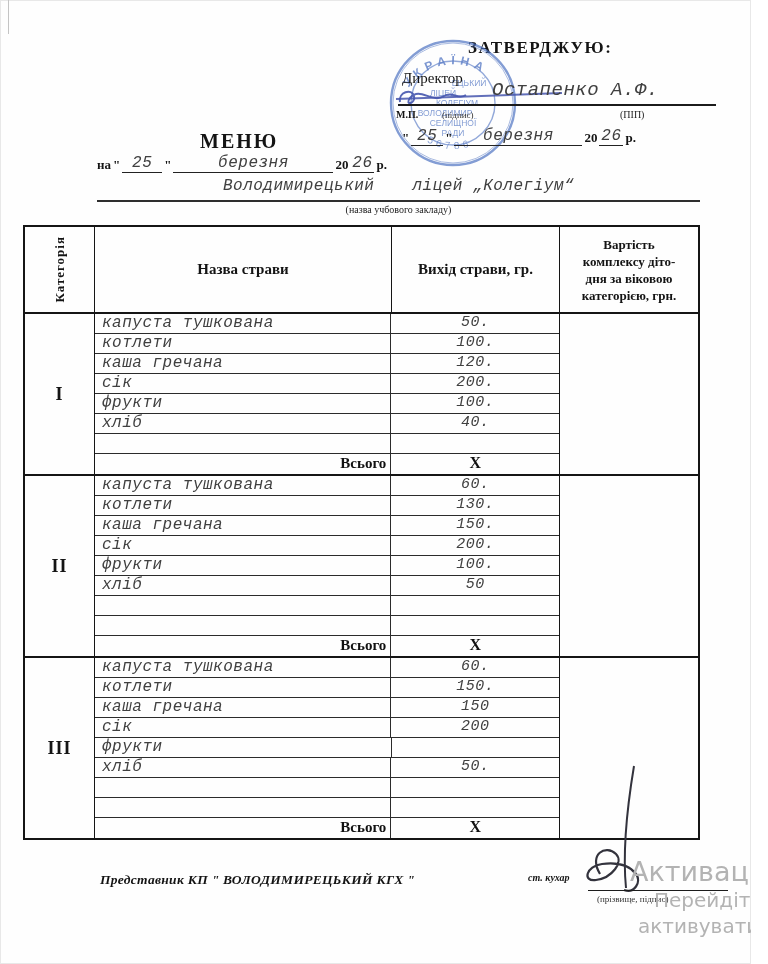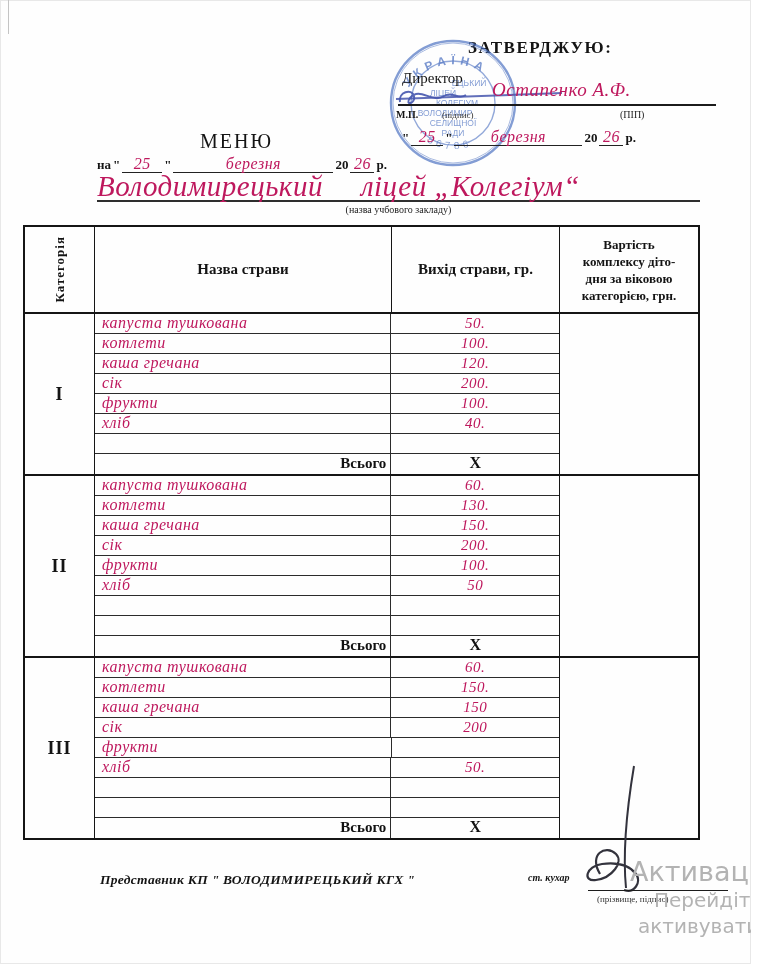--- a/index.html
+++ b/index.html
@@ -3,41 +3,41 @@
 <meta charset="utf-8">
 <style>
   html,body{margin:0;padding:0;background:#ffffff;}
   .page{
     position:relative;width:751px;height:964px;background:#fefefe;
     overflow:hidden;font-family:"Liberation Serif", serif;color:#141414;
     box-shadow:inset 0 0 0 1px #e8e8e8;
   }
   .abs{position:absolute;}
   .printed{font-family:"Liberation Serif", serif;}
-  .hand{font-family:Liberation Serif, serif;font-style:italic;color:#be185d;letter-spacing:.5px;}
+  .hand{font-family:Liberation Mono, monospace;font-style:italic;color:#404040;letter-spacing:.5px;}
   .scan-edge{position:absolute;left:8px;top:0;width:1px;height:34px;background:#c4c4c4;}
 
   
   .approve-title{left:468px;top:38px;font-weight:bold;font-size:17px;letter-spacing:1.5px;}
   .stamp{left:383px;top:28px;opacity:.85;}
   .director{left:402px;top:70px;font-weight:normal;font-size:15px;}
   .sig-top-svg{left:394px;top:84px;}
   .sig-name{left:492px;top:79px;font-size:19px;}
   .sig-line-top{left:398px;top:104px;width:318px;height:0;border-bottom:2px solid #1b1b1b;}
   .mp{left:396px;top:109px;font-size:10px;font-weight:bold;}
   .cap-pidpys{left:442px;top:110px;font-size:9px;color:#333;}
   .cap-pib{left:620px;top:109px;font-size:10px;color:#222;}
   .date-row{display:flex;align-items:flex-end;gap:2px;font-size:13px;font-weight:bold;}
   .approve-date{left:402px;top:128px;}
   .date-row .hw{font-size:16px;font-weight:normal;border-bottom:1.5px solid #222;text-align:center;line-height:17px;}
 
   
-  .menu-title{left:200px;top:130px;font-weight:normal;font-size:20px;letter-spacing:2px;}
+  .menu-title{left:200px;top:130px;font-weight:bold;font-size:20px;letter-spacing:2px;}
   .menu-date{left:97px;top:155px;}
-  .school-line{left:97px;top:172px;width:603px;border-bottom:2px solid #2e2e2e;font-size:29px;line-height:28px;white-space:nowrap;}
+  .school-line{left:97px;top:172px;width:603px;border-bottom:2px solid #2e2e2e;font-size:16px;line-height:28px;white-space:nowrap;text-align:center;}
   .school-line .gap{display:inline-block;width:38px;}
   .school-cap{left:97px;top:204px;width:603px;text-align:center;font-size:10px;color:#222;}
 
   
   .menu-table{left:23px;top:225px;width:677px;border:2.5px solid #151515;background:transparent;box-sizing:border-box;}
   .thead{display:flex;height:85px;border-bottom:2px solid #151515;}
   .th{box-sizing:border-box;display:flex;align-items:center;justify-content:center;font-weight:bold;text-align:center;}
   .th-cat{width:70px;border-right:1.5px solid #151515;font-size:13px;}
   .th-cat span{writing-mode:vertical-rl;transform:rotate(180deg);letter-spacing:1px;}
   .th-name{width:297px;border-right:1.5px solid #151515;font-size:15px;}

